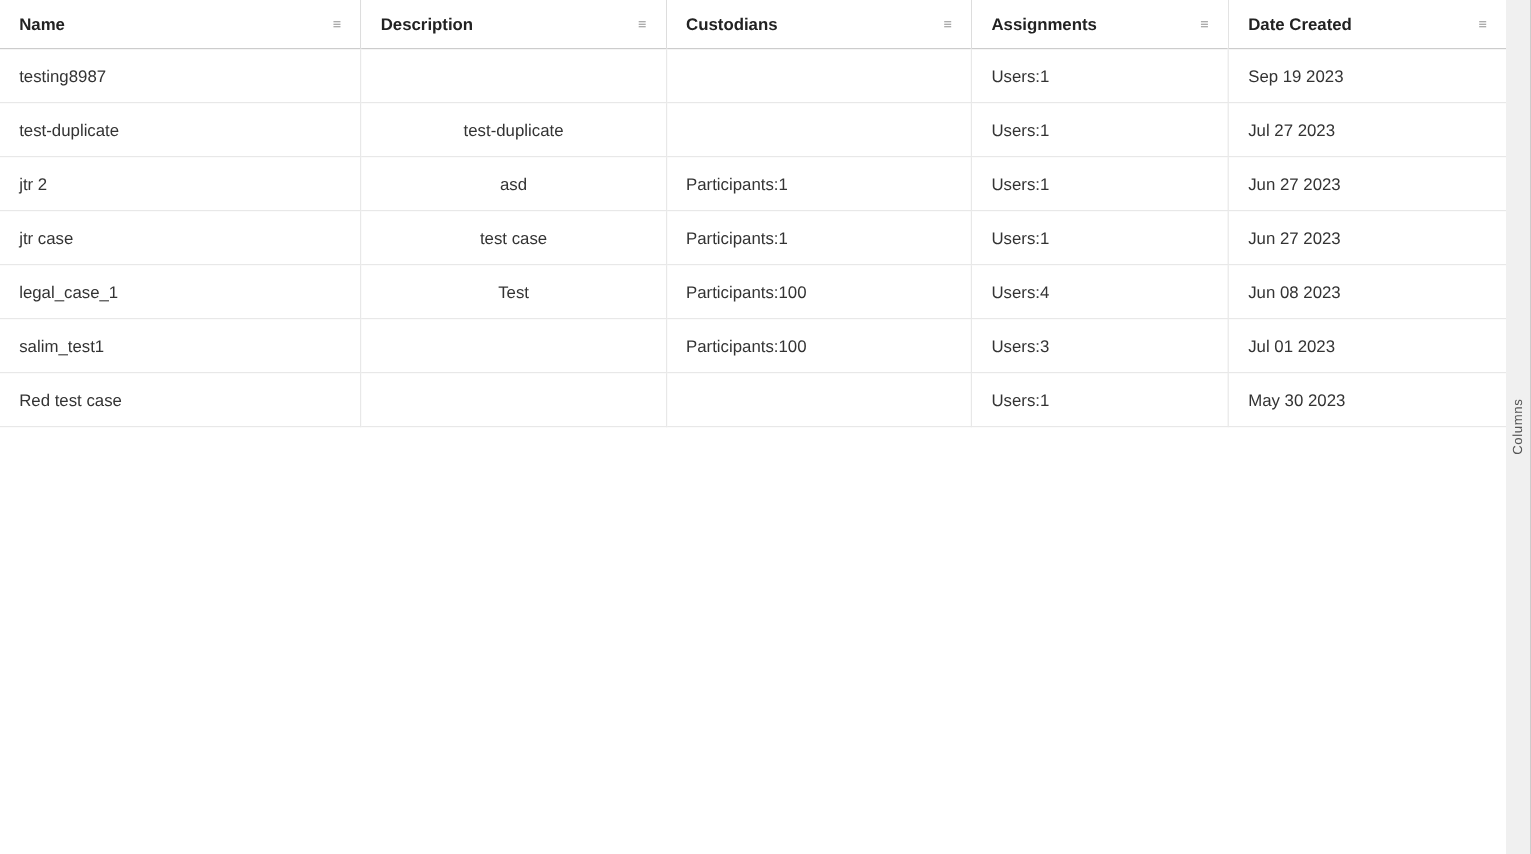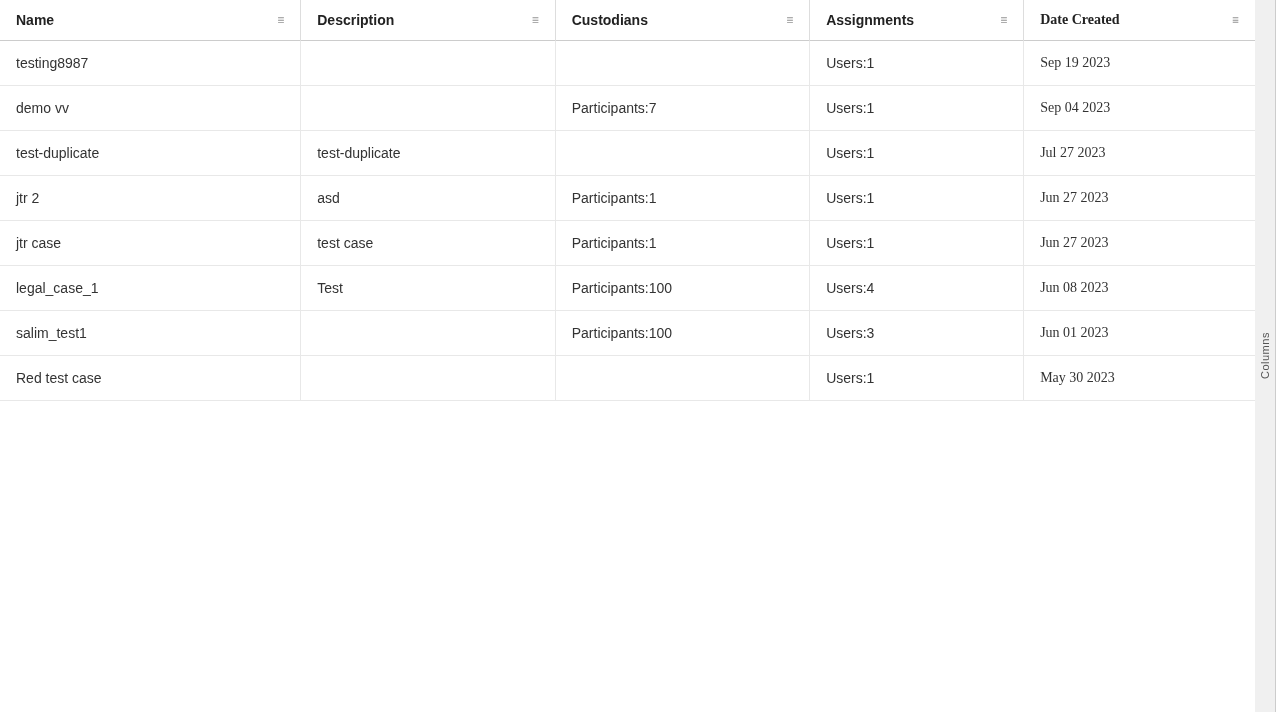--- a/index.html
+++ b/index.html
@@ -90,24 +90,24 @@
       vertical-align: middle;
       color: #333;
       border-right: 1px solid #e8e8e8;
     }
 
     td:last-child {
       border-right: none;
     }
 
     .col-name { width: 260px; }
-    .col-desc { width: 220px; }
+    .col-desc { width: 220px; text-align: center; }
     .col-custodians { width: 220px; }
     .col-assignments { width: 185px; }
-    .col-date { width: 200px; font-family: Liberation Serif, serif; }
+    .col-date { width: 200px; }
 
     
     .table-wrapper::-webkit-scrollbar {
       width: 12px;
     }
     .table-wrapper::-webkit-scrollbar-track {
       background: #f0f0f0;
     }
     .table-wrapper::-webkit-scrollbar-thumb {
       background: #bbb;
@@ -177,27 +177,20 @@
       </thead>
       <tbody>
           <tr>
             <td class="col-name">testing8987</td>
             <td class="col-desc"></td>
             <td class="col-custodians"></td>
             <td class="col-assignments">Users:1</td>
             <td class="col-date">Sep 19 2023</td>
           </tr>
           <tr>
-            <td class="col-name">demo vv</td>
-            <td class="col-desc"></td>
-            <td class="col-custodians">Participants:7</td>
-            <td class="col-assignments">Users:1</td>
-            <td class="col-date">Sep 04 2023</td>
-          </tr>
-          <tr>
             <td class="col-name">test-duplicate</td>
             <td class="col-desc">test-duplicate</td>
             <td class="col-custodians"></td>
             <td class="col-assignments">Users:1</td>
             <td class="col-date">Jul 27 2023</td>
           </tr>
           <tr>
             <td class="col-name">jtr 2</td>
             <td class="col-desc">asd</td>
             <td class="col-custodians">Participants:1</td>
@@ -216,21 +209,21 @@
             <td class="col-desc">Test</td>
             <td class="col-custodians">Participants:100</td>
             <td class="col-assignments">Users:4</td>
             <td class="col-date">Jun 08 2023</td>
           </tr>
           <tr>
             <td class="col-name">salim_test1</td>
             <td class="col-desc"></td>
             <td class="col-custodians">Participants:100</td>
             <td class="col-assignments">Users:3</td>
-            <td class="col-date">Jun 01 2023</td>
+            <td class="col-date">Jul 01 2023</td>
           </tr>
           <tr>
             <td class="col-name">Red test case</td>
             <td class="col-desc"></td>
             <td class="col-custodians"></td>
             <td class="col-assignments">Users:1</td>
             <td class="col-date">May 30 2023</td>
           </tr>
         </tbody>
     </table>

